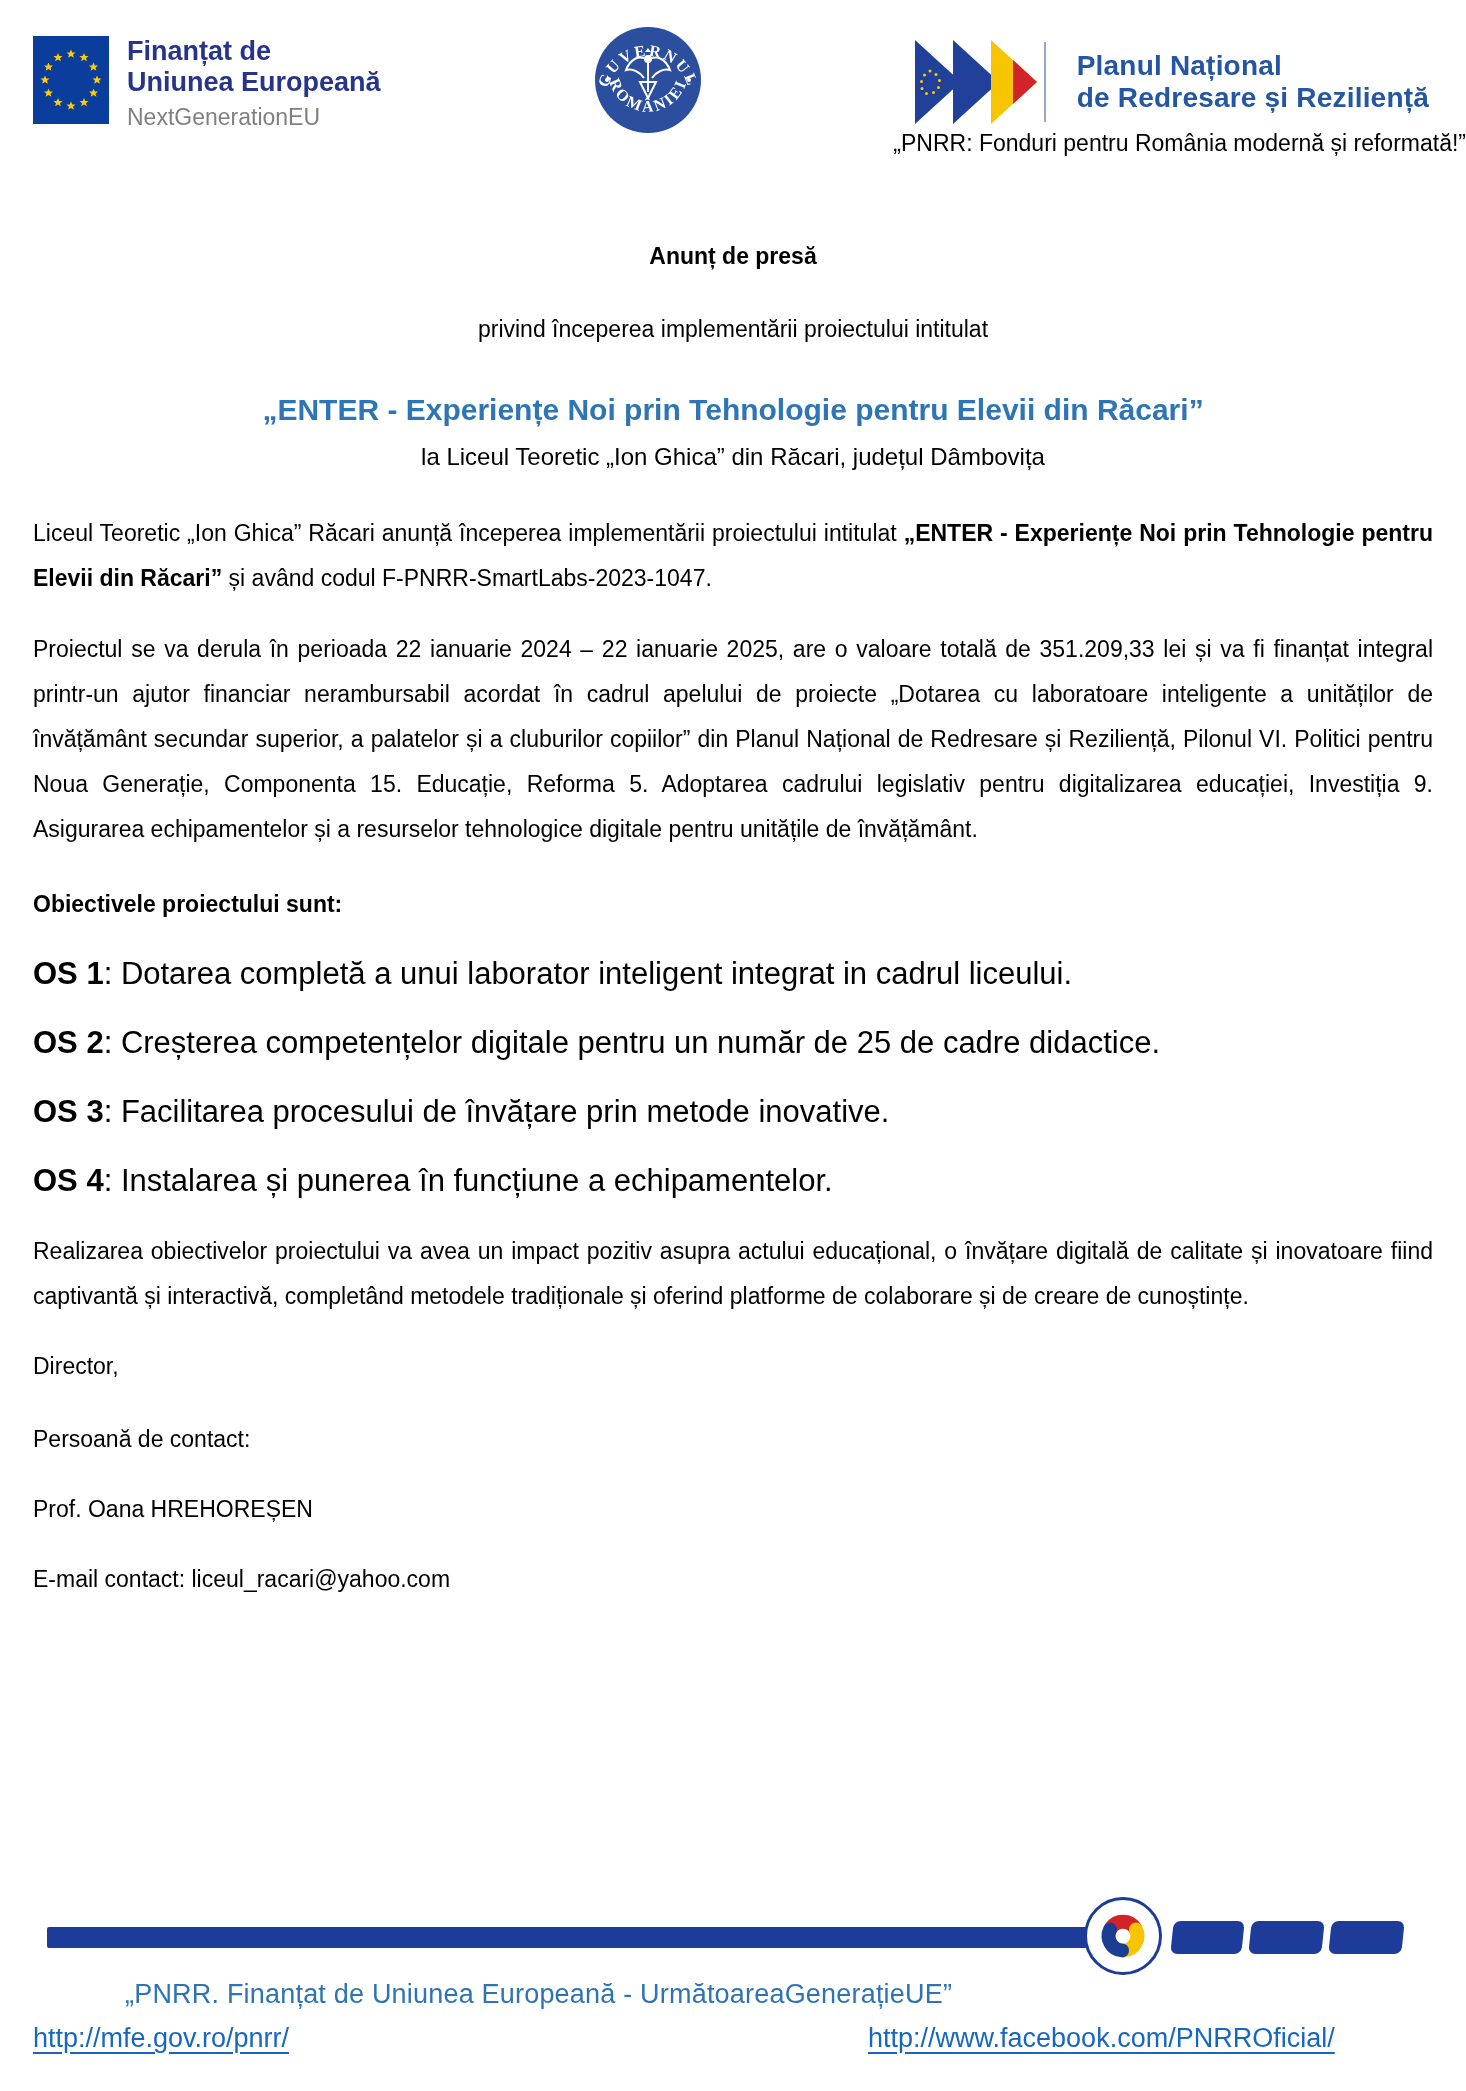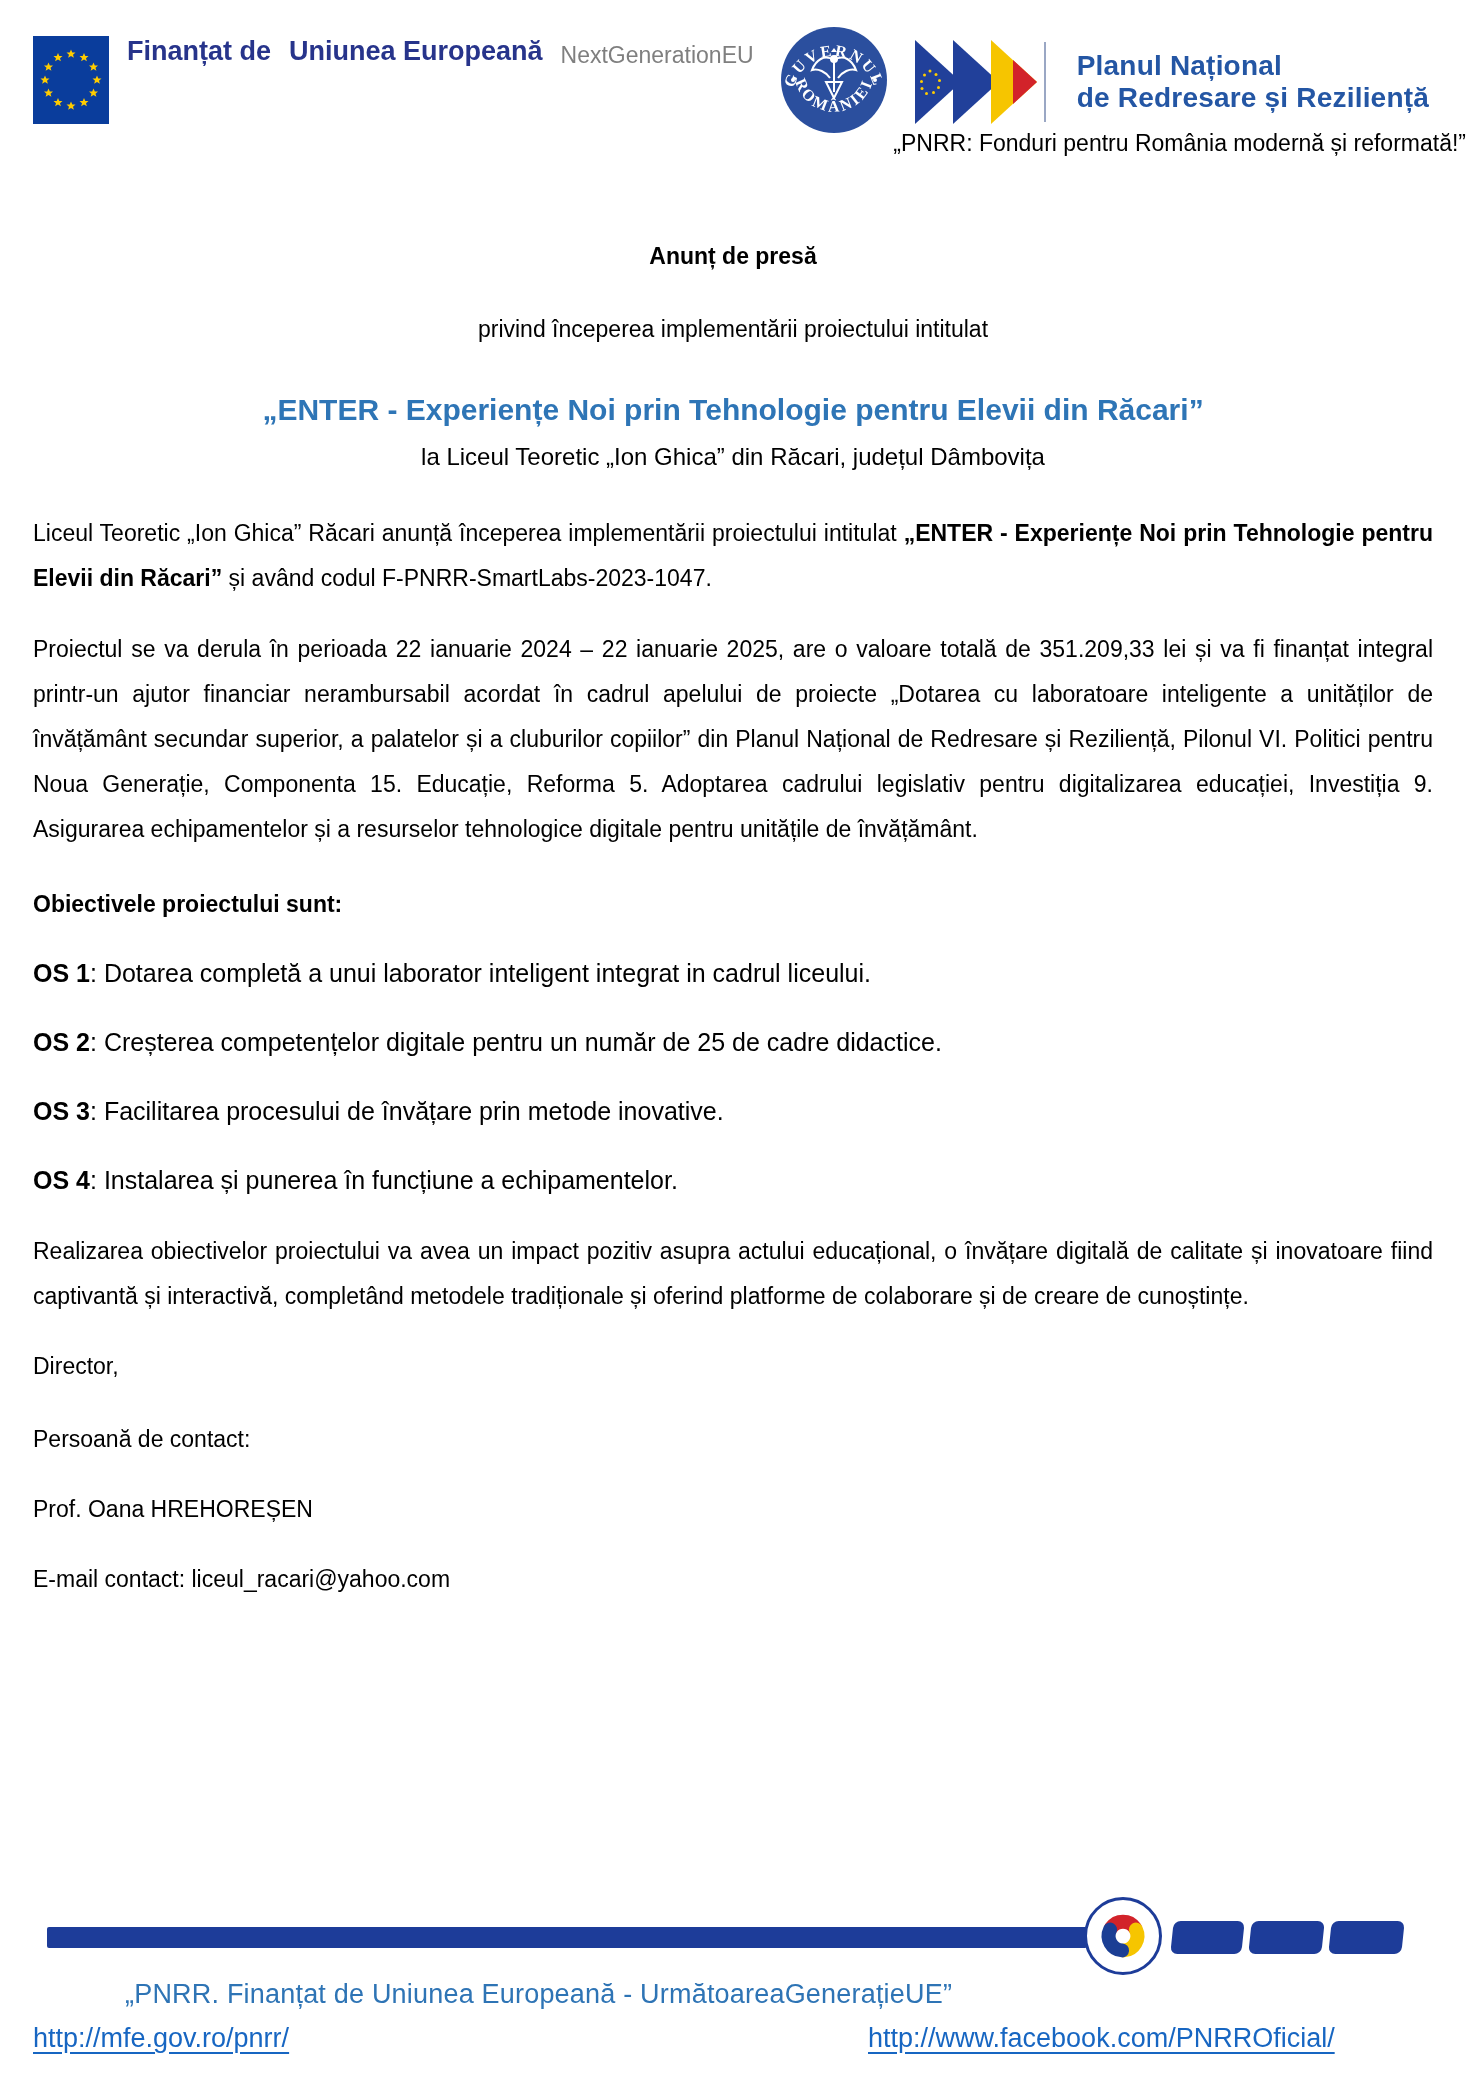--- a/index.html
+++ b/index.html
@@ -24,21 +24,21 @@
     font-family:"Liberation Sans",sans-serif;
     position:relative;overflow:hidden;
   }
   .content{padding:0 33px;}
   
   .header{
     display:flex;justify-content:space-between;align-items:flex-start;
     padding:24px 33px 0 33px;height:118px;box-sizing:border-box;
   }
   .eu-logo{display:flex;gap:18px;margin-top:12px;}
-  .eu-text{display:flex;flex-direction:row;gap:18px;}
+  .eu-text{display:flex;flex-direction:column;}
   .eu-text .l1,.eu-text .l2{
     font-size:27px;font-weight:bold;color:var(--eu-text);line-height:31px;
   }
   .eu-text .l3{font-size:23px;color:var(--gray-text);line-height:30px;margin-top:4px;}
   .pnrr-logo{display:flex;align-items:center;gap:30px;margin-top:14px;margin-right:4px;}
   .pnrr-text .l1,.pnrr-text .l2{
     font-size:28px;font-weight:bold;color:var(--pnrr-text);line-height:32px;letter-spacing:0.2px;
   }
   .tri{fill:var(--pnrr-navy);}
   .tri-y{fill:var(--pnrr-yellow);}
@@ -54,21 +54,21 @@
   .press-sub{ text-align:center;font-size:23px;margin-top:46px; }
   .project-title{ text-align:center;font-size:30px;font-weight:bold;color:var(--title-blue);margin-top:50px; }
   .location-line{ text-align:center;font-size:24px;margin-top:16px; }
   
   .para{
     font-size:23px;line-height:45px;text-align:justify;margin:26px 0 0 0;
   }
   .para.first{margin-top:40px;}
   .bold{font-weight:bold;}
   .obj-heading{font-size:23px;font-weight:bold;margin-top:30px;line-height:45px;}
-  .os-line{font-size:25px;line-height:45px;margin-top:24px;}
+  .os-line{font-size:31px;line-height:45px;margin-top:24px;}
   .contact-line{font-size:23px;line-height:45px;margin-top:25px;}
   .contact-first{margin-top:28px;}
   
   .footer-band{position:absolute;left:0;top:1895px;width:1466px;height:196px;}
   .bar-left{
     position:absolute;left:47px;top:32px;width:1040px;height:21px;
     background:var(--footer-blue);border-radius:2px;
   }
   .bar-seg{
     position:absolute;top:26px;height:33px;background:var(--footer-blue);

